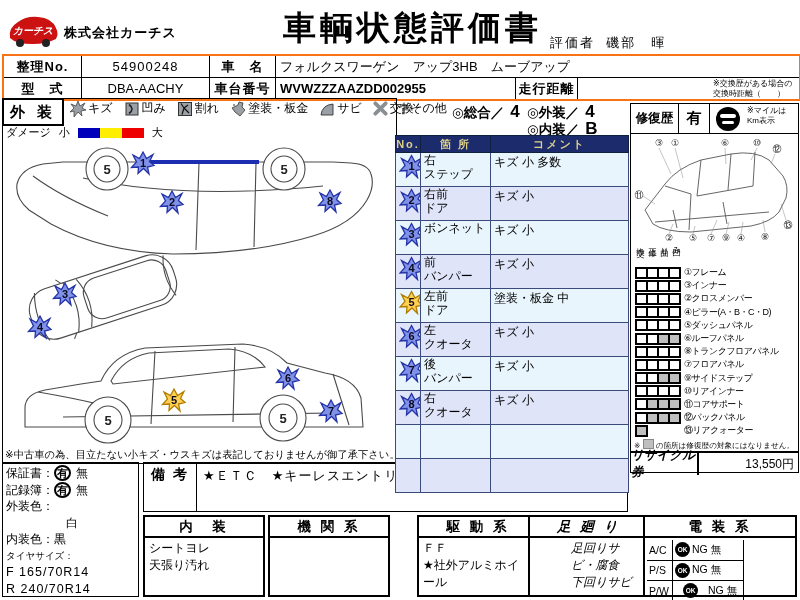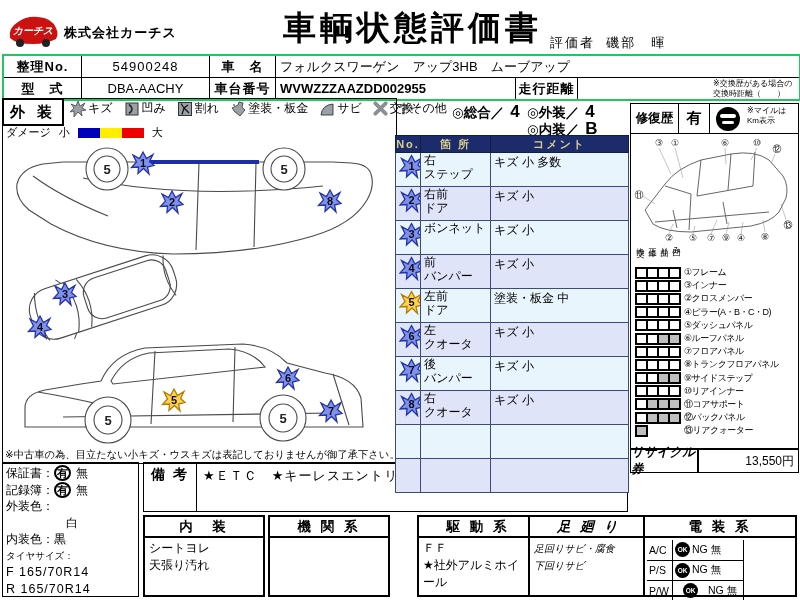--- a/index.html
+++ b/index.html
@@ -3,21 +3,21 @@
 <meta charset="utf-8">
 <style>
   html,body{margin:0;padding:0;background:#fff;}
   body{width:800px;height:600px;position:relative;font-family:"Liberation Sans","DejaVu Sans",sans-serif;color:#000;overflow:hidden;}
   .abs{position:absolute;}
   
   .company{left:64px;top:24px;font-size:13px;font-weight:bold;letter-spacing:1px;}
   .title{left:283px;top:6px;font-size:33px;font-weight:bold;font-family:"Liberation Serif","DejaVu Serif",serif;letter-spacing:4px;}
   .evaluator{left:550px;top:34px;font-size:13px;letter-spacing:2px;}
   
-  .info{left:2px;top:54px;width:795px;display:grid;grid-template-columns:78px 128px 66px 240px 62px auto;border:2px solid #22c55e;background:#fff;}
+  .info{left:2px;top:54px;width:795px;display:grid;grid-template-columns:78px 128px 66px 240px 62px auto;border:2px solid #f97316;background:#fff;}
   .info>div{border-right:1.5px solid #000;border-bottom:1.5px solid #000;height:21px;display:flex;align-items:center;justify-content:center;font-size:13px;overflow:hidden;white-space:nowrap;}
   .info>div.lastcol{border-right:none;}
   .info>div.lastrow{border-bottom:none;}
   .ilabel{font-weight:bold;letter-spacing:1px;}
   .ival-left{justify-content:flex-start !important;padding-left:4px;}
   .vin{font-weight:bold;font-size:13.5px;}
   .refno{font-size:15px;letter-spacing:1px;}
   .mileagecell{gap:3px;}
   .mileage-v{font-weight:bold;font-size:15px;flex:1;text-align:center;margin-top:40px;}
   .mileage-note{font-size:8px;line-height:1.15;width:86px;white-space:normal;text-align:left;}
@@ -474,28 +474,28 @@
       <span class="gcell" data-state="w"></span>
       <span class="gcell" data-state="g"></span>
       <span class="gcell" data-state="g"></span>
     <span class="plabel">⑥ルーフパネル</span>
   </div>
   <div class="prow">
     <span class="gcell" data-state="w"></span>
       <span class="gcell" data-state="w"></span>
       <span class="gcell" data-state="w"></span>
       <span class="gcell" data-state="w"></span>
+    <span class="plabel">⑧トランクフロアパネル</span>
+  </div>
+  <div class="prow">
+    <span class="gcell" data-state="w"></span>
+      <span class="gcell" data-state="w"></span>
+      <span class="gcell" data-state="w"></span>
+      <span class="gcell" data-state="w"></span>
     <span class="plabel">⑦フロアパネル</span>
-  </div>
-  <div class="prow">
-    <span class="gcell" data-state="w"></span>
-      <span class="gcell" data-state="w"></span>
-      <span class="gcell" data-state="w"></span>
-      <span class="gcell" data-state="w"></span>
-    <span class="plabel">⑧トランクフロアパネル</span>
   </div>
   <div class="prow">
     <span class="gcell" data-state="w"></span>
       <span class="gcell" data-state="w"></span>
       <span class="gcell" data-state="g"></span>
       <span class="gcell" data-state="g"></span>
     <span class="plabel">⑨サイドステップ</span>
   </div>
   <div class="prow">
     <span class="gcell" data-state="w"></span>
@@ -518,41 +518,46 @@
       <span class="gcell" data-state="g"></span>
     <span class="plabel">⑫バックパネル</span>
   </div>
   <div class="prow">
     <span class="gcell" data-state="g"></span>
       <span class="gcell"></span>
       <span class="gcell"></span>
       <span class="gcell"></span>
     <span class="plabel">⑬リアクォーター</span>
   </div>
+  <div class="pnote">
+    <span>※</span>
+    <span class="swatch"></span>
+    <span>の箇所は修復歴の対象にはなりません。</span>
+  </div>
   <div class="recycle">
     <span class="rl">リサイクル券</span>
     <span class="rv">13,550円</span>
   </div>
 </div>
 
 <div class="abs details">
   <div>
     <span>保証書：</span><span class="circled">有</span><span>無</span>
   </div>
   <div>
     <span>記録簿：</span><span class="circled">有</span><span>無</span>
   </div>
   <div>外装色：</div>
   <div class="whitecolor">白</div>
   <div>
     <span>内装色：</span><span>黒</span>
   </div>
   <div class="tiny">タイヤサイズ：</div>
   <div class="tire">F 165/70R14</div>
-  <div class="tire">R 165/70R14</div>
+  <div class="tire">R 240/70R14</div>
 </div>
 
 <div class="abs remarks">
   <span class="blab">備 考</span>
   <span class="bcon">★ＥＴＣ　★キーレスエントリー</span>
 </div>
 
 <div class="abs bsec" style="left:143px;width:122px;">
   <div class="bt">内　装</div>
   <div class="bc">
@@ -569,21 +574,21 @@
 </div>
 <div class="abs bsec" style="left:393px;width:122px;margin-left:24px;">
   <div class="bt">駆 動 系</div>
   <div class="bc">
     <div>ＦＦ</div>
     <div>★社外アルミホイール</div>
   </div>
 </div>
 <div class="abs bsec" style="left:528px;width:122px;font-style:italic;">
   <div class="bt">足 廻 り</div>
-  <div class="bc" style="font-size:10px;">
+  <div class="bc" style="font-size:12px;margin-left:37px;">
     <div>足回りサビ・腐食</div>
     <div>下回りサビ</div>
   </div>
 </div>
 <div class="abs bsec" style="left:643px;width:154px;">
   <div class="bt">電 装 系</div>
   <div style="padding:2px 0 0 2px;">
     <div class="etable">
       <div class="erow">
         <span class="en">A/C</span>

